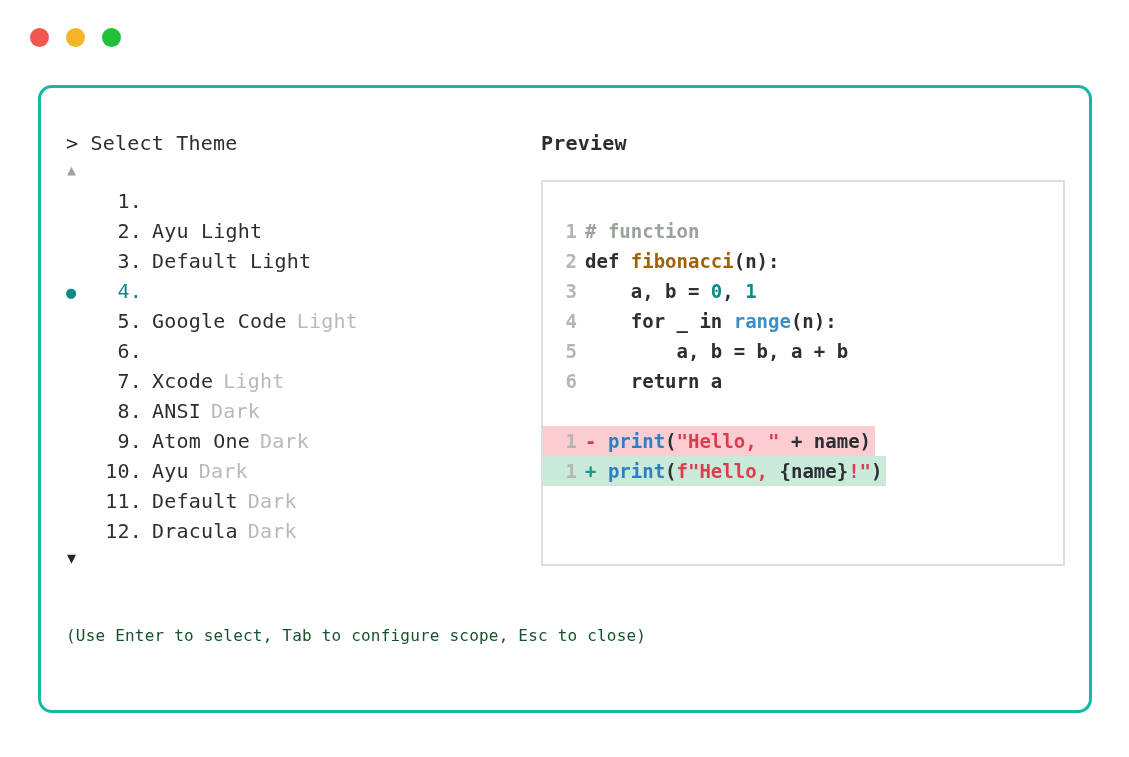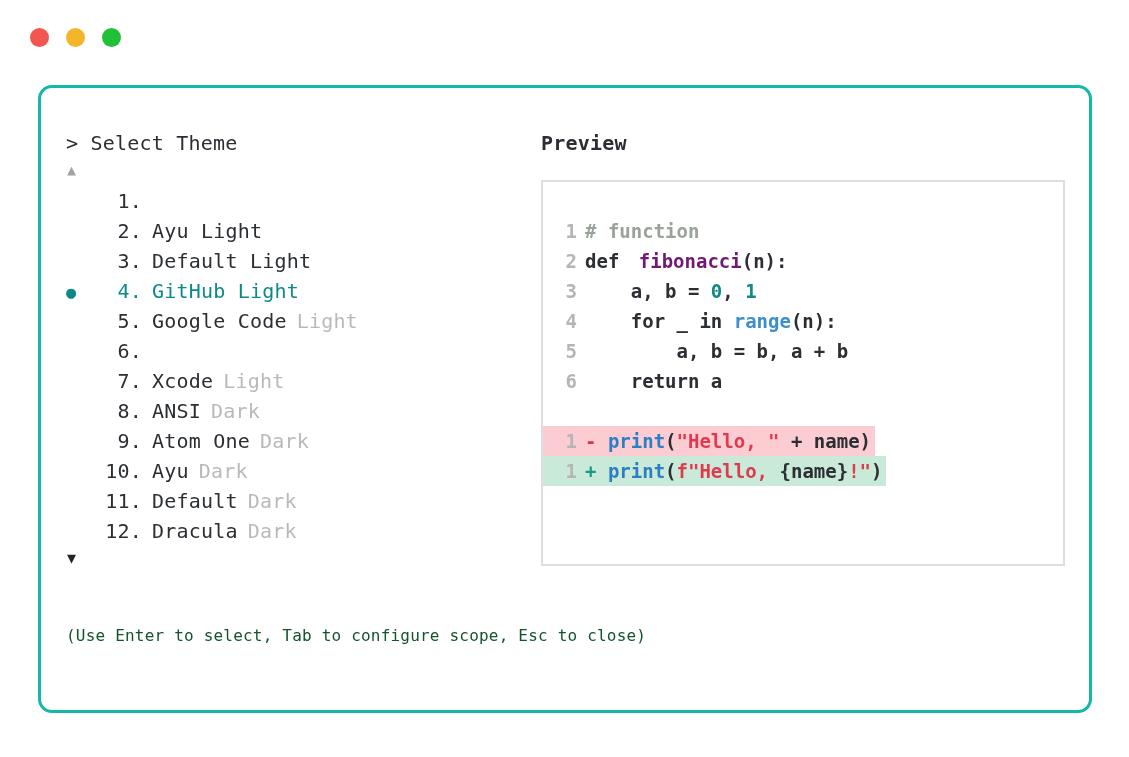--- a/index.html
+++ b/index.html
@@ -156,21 +156,21 @@
     flex: 0 0 42px;
     text-align: right;
     color: #b5b5b5;
     padding-right: 8px;
     box-sizing: border-box;
   }
   .code-text { color: #2b2f33; text-align: center; }
 
   
   .tok-comment { color: #9aa39a; }
-  .tok-func    { color: #701a75; margin-left: 8px; }
+  .tok-func    { color: #a16207; }
   .tok-num     { color: #0e8a87; }
   .tok-builtin { color: #3c8fc9; }
   .tok-call    { color: #2d7fc4; }
   .tok-str     { color: #e03a4e; }
   .tok-plain   { color: #2b2f33; }
 
   .blank-line { height: 30px; }
 
   
   .diff-row {
@@ -214,21 +214,21 @@
 
     <div class="left-pane">
       <div class="prompt-line"><span class="prompt-caret">&gt;</span><span> </span><span>Select Theme</span></div>
 
       <div class="scroll-arrow arrow-up">▲</div>
 
       <ul class="theme-list" id="theme-list">
           <li class="theme-row"><span class="bullet-cell"></span><span class="idx-cell">1.</span></li>
           <li class="theme-row"><span class="bullet-cell"></span><span class="idx-cell">2.</span><span class="name-cell">Ayu Light</span></li>
           <li class="theme-row"><span class="bullet-cell"></span><span class="idx-cell">3.</span><span class="name-cell">Default Light</span></li>
-          <li class="theme-row selected"><span class="bullet-cell">●</span><span class="idx-cell">4.</span><span class="name-cell">GitHub Light</span></li>
+          <li class="theme-row selected"><span class="bullet-cell">●</span><span class="idx-cell">4.</span></li>
           <li class="theme-row"><span class="bullet-cell"></span><span class="idx-cell">5.</span><span class="name-cell">Google Code</span><span class="name-cell suffix-muted">Light</span></li>
           <li class="theme-row"><span class="bullet-cell"></span><span class="idx-cell">6.</span></li>
           <li class="theme-row"><span class="bullet-cell"></span><span class="idx-cell">7.</span><span class="name-cell">Xcode</span><span class="name-cell suffix-muted">Light</span></li>
           <li class="theme-row"><span class="bullet-cell"></span><span class="idx-cell">8.</span><span class="name-cell">ANSI</span><span class="name-cell suffix-muted">Dark</span></li>
           <li class="theme-row"><span class="bullet-cell"></span><span class="idx-cell">9.</span><span class="name-cell">Atom One</span><span class="name-cell suffix-muted">Dark</span></li>
           <li class="theme-row"><span class="bullet-cell"></span><span class="idx-cell">10.</span><span class="name-cell">Ayu</span><span class="name-cell suffix-muted">Dark</span></li>
           <li class="theme-row"><span class="bullet-cell"></span><span class="idx-cell">11.</span><span class="name-cell">Default</span><span class="name-cell suffix-muted">Dark</span></li>
           <li class="theme-row"><span class="bullet-cell"></span><span class="idx-cell">12.</span><span class="name-cell">Dracula</span><span class="name-cell suffix-muted">Dark</span></li>
         </ul>
 

